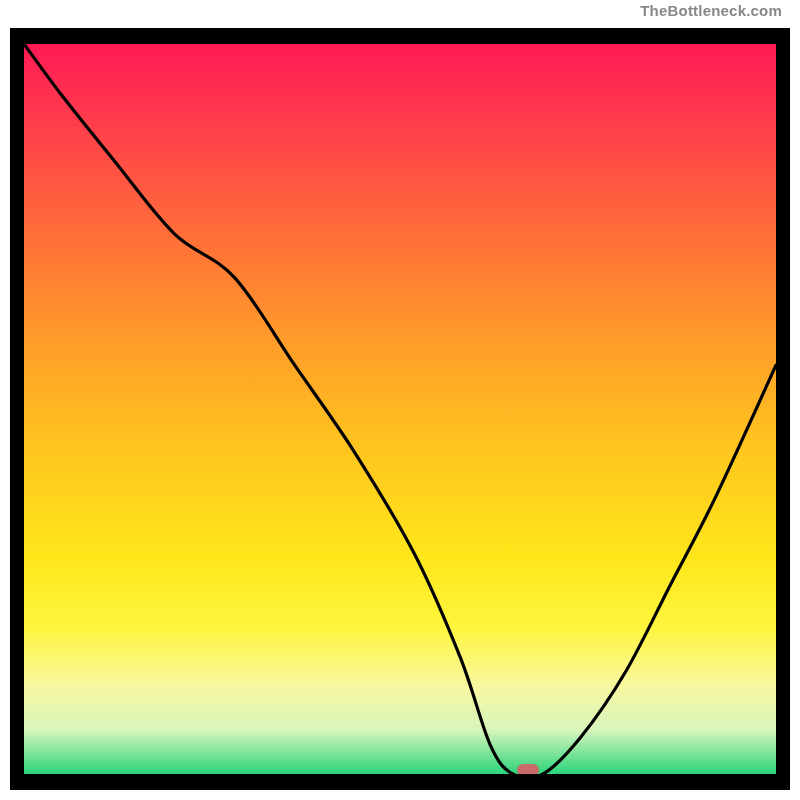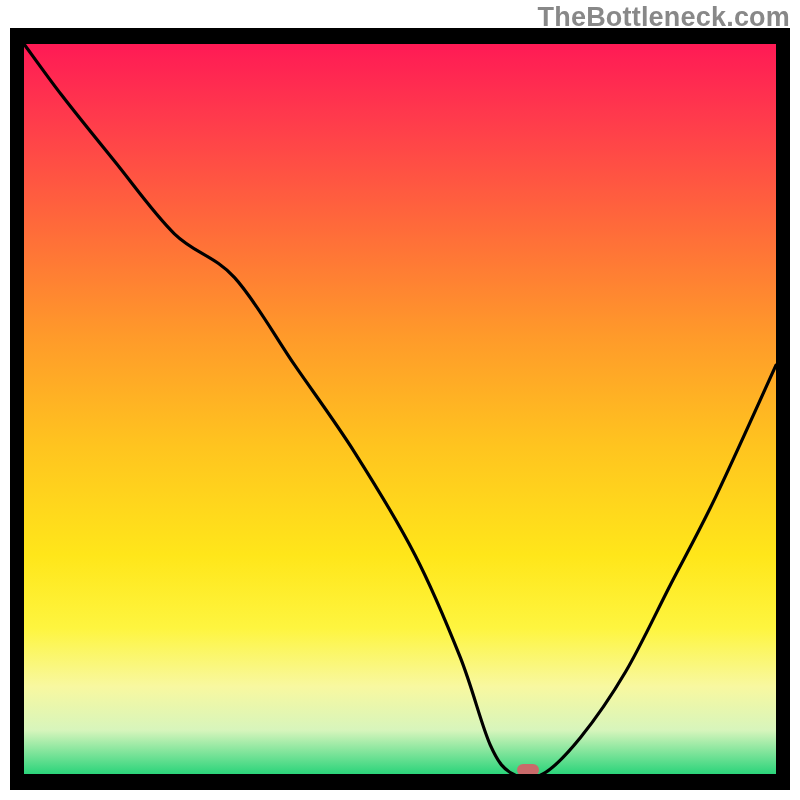--- a/index.html
+++ b/index.html
@@ -11,23 +11,23 @@
     overflow: hidden;
   }
   .stage {
     position: relative;
     width: 800px;
     height: 800px;
   }
   .attribution {
     position: absolute;
     top: 2px;
-    right: 10px;
+    right: 18px;
     font-family: Arial, Helvetica, sans-serif;
-    font-size: 27px;
+    font-size: 15px;
     font-weight: bold;
     color: #888888;
     letter-spacing: 0.2px;
     user-select: none;
   }
   .frame {
     position: absolute;
     left: 10px;
     top: 28px;
     width: 780px;

